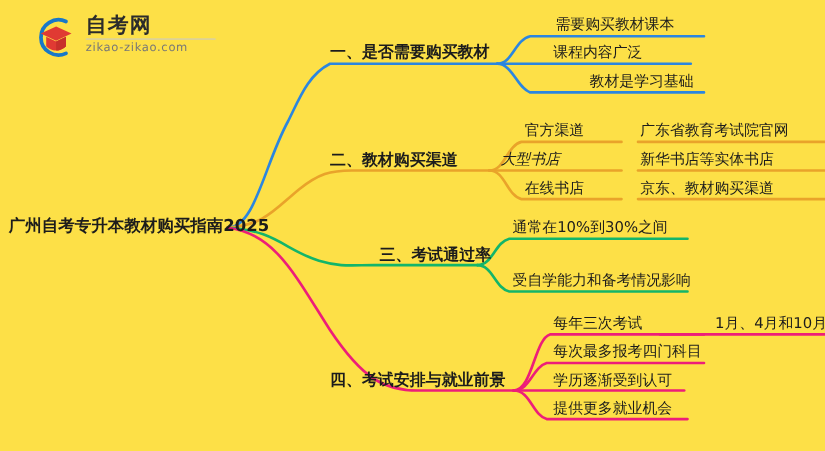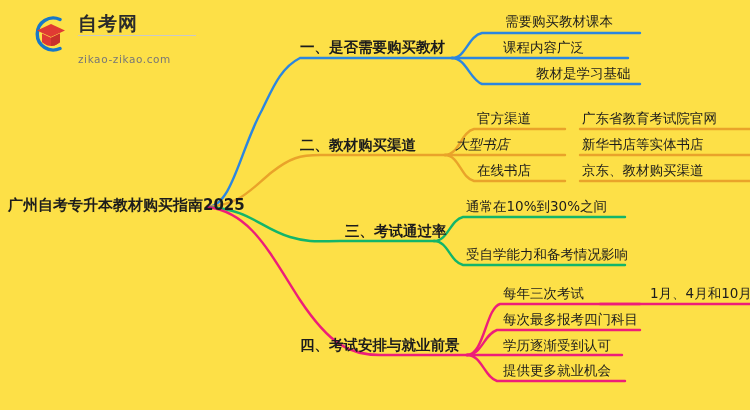--- a/index.html
+++ b/index.html
@@ -48,21 +48,21 @@
     width: 118px;
     height: 1px;
     background: #c9c9c9;
     margin-top: 1px;
   }
   .logo-domain {
     font-size: 10.5px;
     color: #777777;
     letter-spacing: 0.6px;
     line-height: 14px;
-    margin-top: 16px;
+    margin-top: 0;
     font-family: "DejaVu Sans", "Liberation Sans", sans-serif;
   }
   
   #wires {
     position: absolute;
     left: 0;
     top: 0;
     width: 750px;
     height: 410px;
   }

